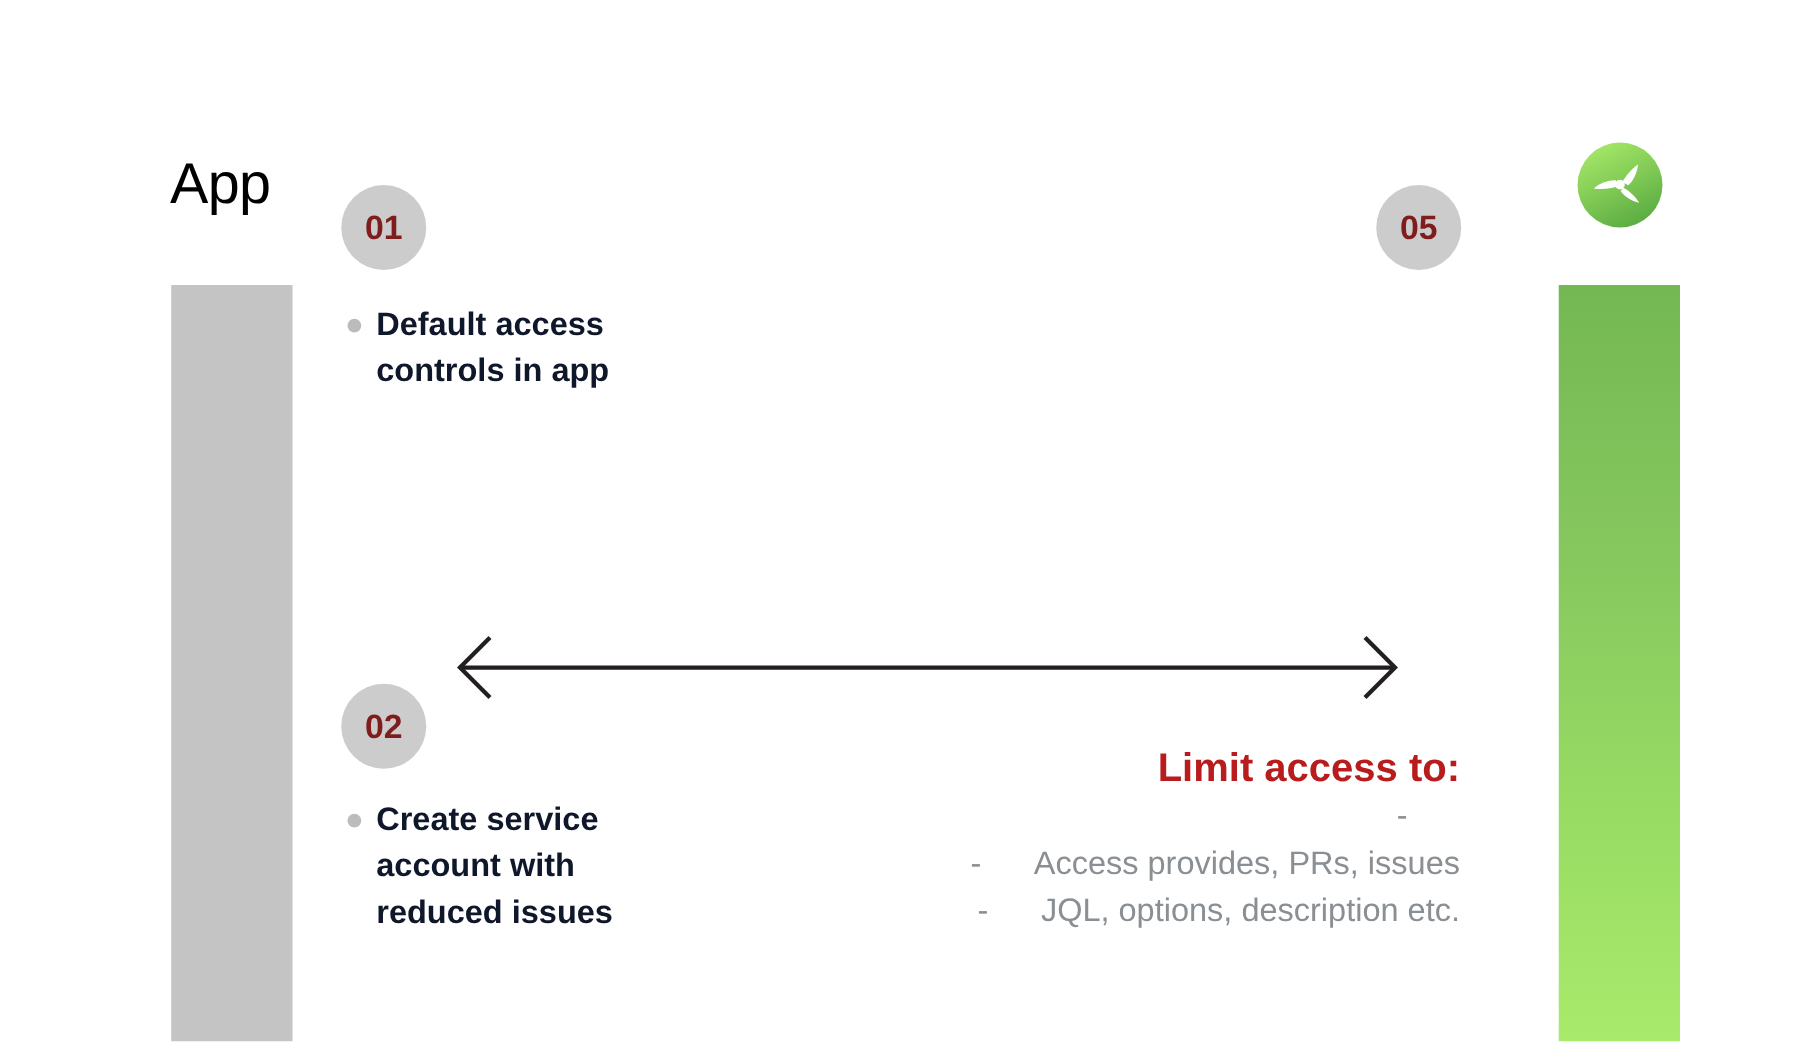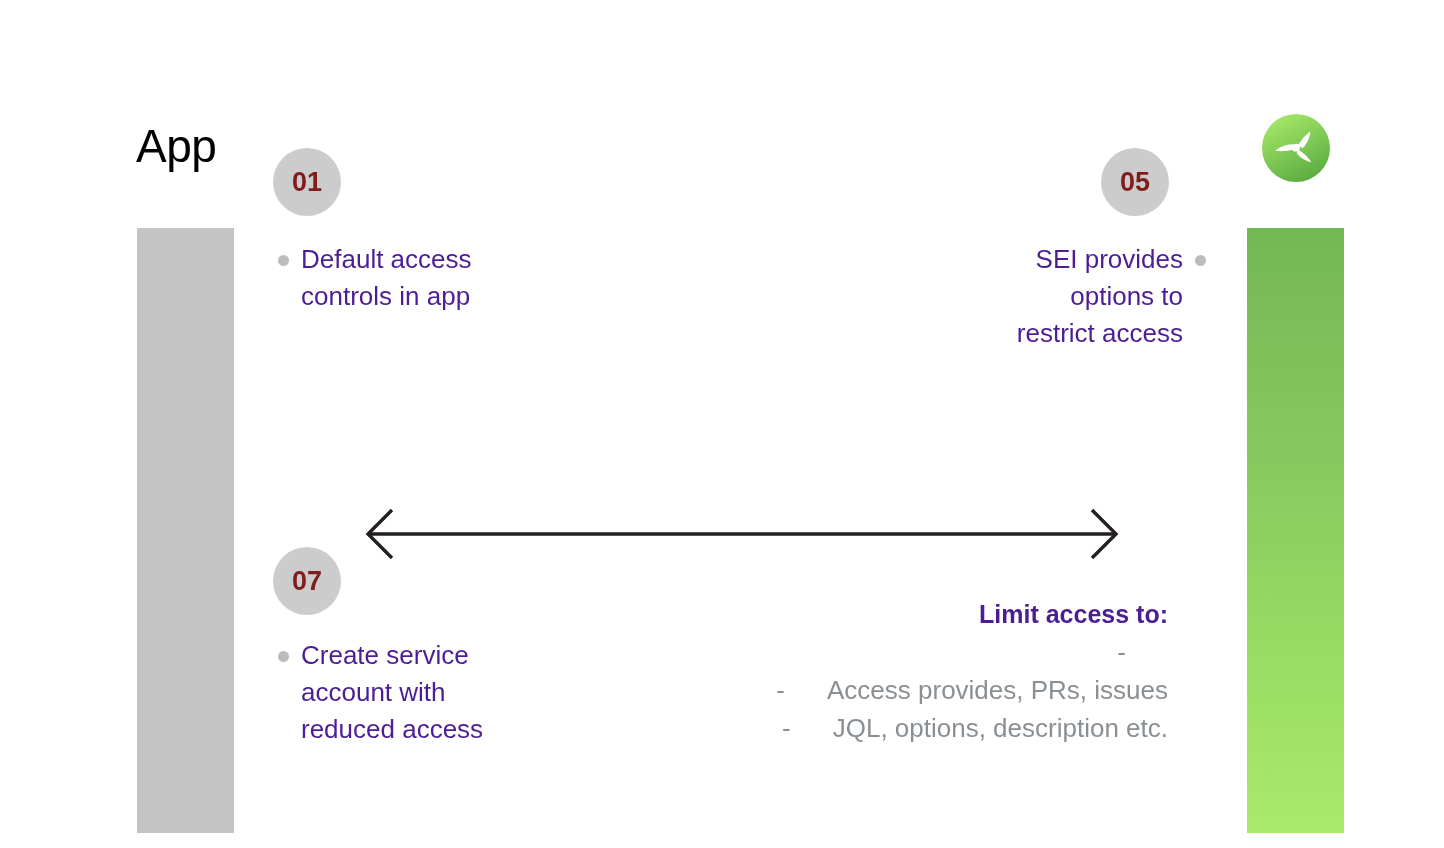--- a/index.html
+++ b/index.html
@@ -77,22 +77,22 @@
     width: 11px;
     height: 11px;
     border-radius: 50%;
     background: #bcbcbc;
     flex: 0 0 auto;
     margin-top: 14px;
   }
   .step-block .txt {
     font-size: 26px;
     line-height: 37px;
-    color: #4c1d95;
-    font-weight: 400;
+    color: #0f172a;
+    font-weight: 700;
     white-space: pre-line;
   }
 
   .block-01 { left: 262px; top: 241px; width: 280px; }
   .block-02 { left: 262px; top: 637px; width: 280px; }
 
   .block-03 {
     left: 900px;
     top: 241px;
     width: 290px;
@@ -112,24 +112,24 @@
 
   
   .limit-list {
     position: absolute;
     left: 620px;
     top: 596px;
     width: 532px;
     text-align: right;
   }
   .limit-list .limit-heading {
-    font-size: 25px;
+    font-size: 32px;
     line-height: 37px;
     font-weight: 700;
-    color: #4c1d95;
+    color: #b91c1c;
   }
   .limit-list .limit-row {
     display: flex;
     justify-content: flex-end;
     align-items: baseline;
     font-size: 26px;
     line-height: 38px;
     color: #8a8f93;
     font-weight: 400;
   }
@@ -175,43 +175,37 @@
         <path d="M37.4 36.9 C41.8 39.0 47.2 43.8 50.4 49.2 C43.9 47.8 38.6 44.0 35.6 39.9 Z"></path>
 
         <path d="M32.9 35.9 C27.9 37.8 20.3 38.8 14.0 37.7 C19.3 33.3 26.1 31.0 31.8 31.3 Z"></path>
         <circle cx="34.9" cy="34.7" r="3.9"></circle>
       </g>
     </svg>
   </div>
 
   <div class="step-badge badge-01">01</div>
 
-  <div class="step-badge badge-02">07</div>
+  <div class="step-badge badge-02">02</div>
 
   <div class="step-badge badge-03">05</div>
 
   <div class="step-block block-01">
     <span class="dot"></span>
     <span class="txt">Default access
 controls in app</span>
   </div>
 
   <div class="step-block block-02">
     <span class="dot"></span>
     <span class="txt">Create service
 account with
-reduced access</span>
-  </div>
-
-  <div class="step-block block-03">
-    <span class="txt">SEI provides
-options to
-restrict access</span>
-    <span class="dot"></span>
-  </div>
+reduced issues</span>
+  </div>
+
 
   <div class="arrow-wrap">
     <svg width="760" height="60" viewBox="0 0 760 60" xmlns="http://www.w3.org/2000/svg">
       <g stroke="#231f20" stroke-width="3.4" fill="none" stroke-linecap="butt">
         <line x1="7" y1="29" x2="753" y2="29"></line>
         <polyline points="30,5 6,29 30,53"></polyline>
         <polyline points="730,5 754,29 730,53"></polyline>
       </g>
     </svg>
   </div>

